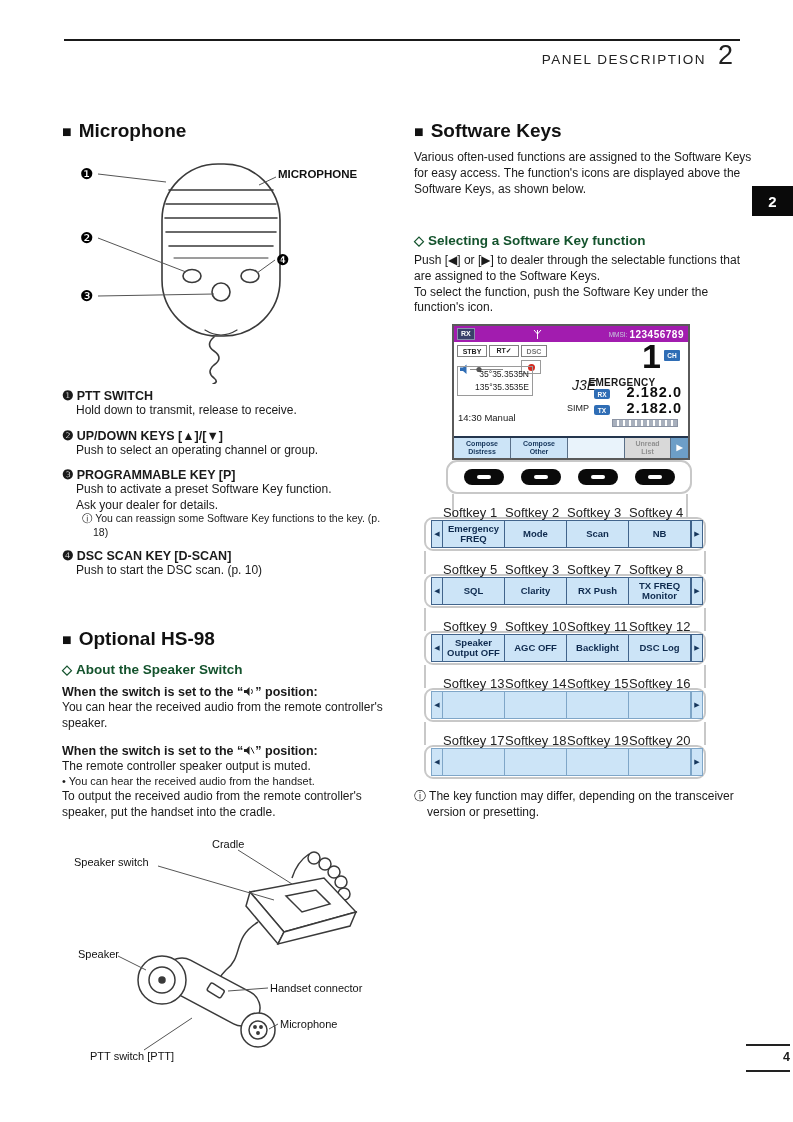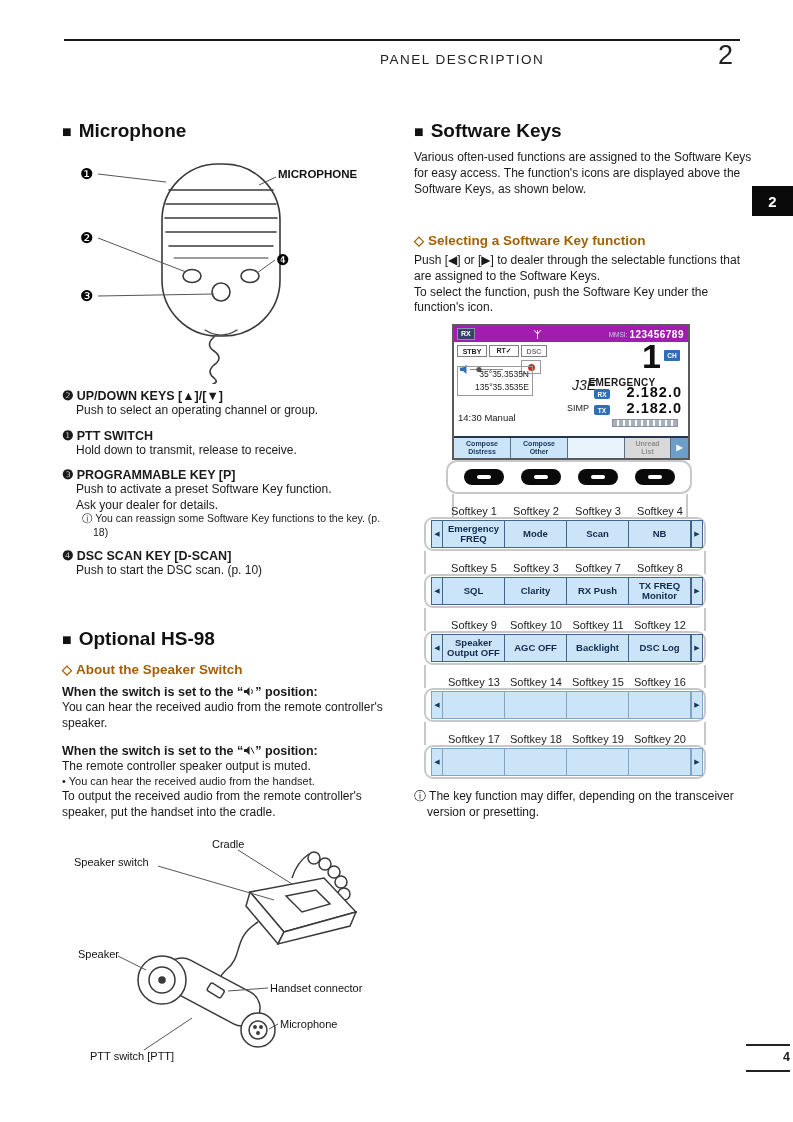--- a/index.html
+++ b/index.html
@@ -5,31 +5,31 @@
   html,body { margin:0; padding:0; background:#e8e8e8; }
   .page {
     position:relative; width:793px; height:1122px; margin:0 auto;
     background:#ffffff; font-family:"Liberation Sans", sans-serif; color:#1a1a1a;
     overflow:hidden;
   }
   .abs { position:absolute; }
 
   
   .top-rule { left:64px; top:39px; width:676px; height:2px; background:#1a1a1a; }
-  .hdr-title { left:380px; top:52px; width:326px; text-align:left; font-size:13.5px; letter-spacing:1.5px; color:#222; }
+  .hdr-title { left:380px; top:52px; width:326px; text-align:right; font-size:13.5px; letter-spacing:1.5px; color:#222; }
   .hdr-chap { left:718px; top:40px; font-size:27px; color:#222; }
   .side-tab { left:752px; top:186px; width:41px; height:30px; background:#0a0a0a; color:#fff;
               display:flex; align-items:center; justify-content:center; font-size:15px; font-weight:bold; }
   .foot-rule { background:#222; height:2px; width:44px; left:746px; }
   .foot-num { left:742px; top:1050px; width:48px; text-align:right; font-size:12.5px; font-weight:bold; }
 
   
   .h1 { font-size:19px; font-weight:bold; color:#111; }
   .h1 .sqm { font-size:16px; margin-right:7px; }
-  .h2 { font-size:13.5px; font-weight:bold; color:#a16207; }
+  .h2 { font-size:13.5px; font-weight:bold; color:#14532d; }
   .h2 .dia { font-size:13px; margin-right:4px; }
   .body12 { font-size:12px; line-height:1.32; color:#1a1a1a; }
   .pre { white-space:pre-line; }
 
   
   .mic-item-title { font-size:12.5px; font-weight:bold; }
   .mic-item-title .marker { margin-right:3px; font-size:13px; }
   .mic-item-body { margin-left:14px; font-size:12px; line-height:1.3; white-space:pre-line; margin-bottom:9px; }
   .mic-note { margin-left:20px; margin-top:-5px; margin-bottom:9px; font-size:10.5px; line-height:1.25;
               padding-left:11px; text-indent:-11px; width:300px; }
@@ -82,21 +82,21 @@
   
   .btn-frame { left:446px; top:460px; width:246px; height:34px; border:2px solid #c8c8c8; border-radius:11px;
                display:flex; align-items:center; justify-content:center; gap:17px; box-sizing:border-box; }
   .pbtn { width:40px; height:16px; background:#0a0a0a; border-radius:8px; display:flex; align-items:center; justify-content:center; }
   .pbtn i { display:block; width:14px; height:3.5px; background:#fff; border-radius:2px; }
 
   
   .skgroup { position:absolute; left:424px; width:286px; height:52px; }
   .skoutline { position:absolute; left:0; top:12px; width:282px; height:34px; border:2px solid #c8c8c8; border-radius:9px; box-sizing:border-box; }
   .sklabels { position:absolute; left:19px; top:0; width:248px; display:flex; }
-  .sklabels span { width:62px; text-align:center; font-size:11px; color:#222; }
+  .sklabels span { width:62px; text-align:left; font-size:13px; color:#222; }
   .skbar { position:absolute; left:7px; top:15px; width:272px; height:28px; display:flex; background:#fff; box-sizing:border-box; }
   .sktab { width:12px; background:#cce4f7; border:1px solid #41648c; display:flex; align-items:center; justify-content:center;
            font-size:7px; color:#16365c; box-sizing:border-box; }
   .skcell { width:63px; margin-left:-1px; background:#cce4f7; border:1px solid #41648c; color:#0e2a4e; font-weight:bold; font-size:9.5px;
             display:flex; align-items:center; justify-content:center; text-align:center; white-space:pre-line; line-height:1.08; box-sizing:border-box; }
   .skgroup.empty .skcell, .skgroup.empty .sktab { border-color:#7fa6c8; }
   .skconn { position:absolute; width:2px; background:#c8c8c8; }
 
   .final-note { left:414px; top:788px; width:310px; font-size:12px; line-height:1.35; padding-left:13px; text-indent:-13px; }
 </style>
@@ -136,26 +136,26 @@
     </svg>
     <span class="callout" style="left:18px; top:12px;">❶</span>
     <span class="callout" style="left:18px; top:76px;">❷</span>
     <span class="callout" style="left:18px; top:134px;">❸</span>
     <span class="callout" style="left:214px; top:98px;">❹</span>
     <span class="figlabel b" style="left:216px; top:14px;">MICROPHONE</span>
   </div>
 
   <div class="abs" style="left:62px; top:388px; width:336px;">
     <div>
+      <div class="mic-item-title"><span class="marker">❶</span><span>PTT SWITCH</span></div>
+      <div class="mic-item-body">Hold down to transmit, release to receive.</div>
+    </div>
+    <div>
       <div class="mic-item-title"><span class="marker">❷</span><span>UP/DOWN KEYS [▲]/[▼]</span></div>
       <div class="mic-item-body">Push to select an operating channel or group.</div>
-    </div>
-    <div>
-      <div class="mic-item-title"><span class="marker">❶</span><span>PTT SWITCH</span></div>
-      <div class="mic-item-body">Hold down to transmit, release to receive.</div>
     </div>
     <div>
       <div class="mic-item-title"><span class="marker">❸</span><span>PROGRAMMABLE KEY [P]</span></div>
       <div class="mic-item-body" style="margin-bottom:4px;">Push to activate a preset Software Key function.
 Ask your dealer for details.</div>
       <div class="mic-note">ⓘ You can reassign some Software Key functions to the key. (p. 18)</div>
     </div>
     <div>
       <div class="mic-item-title"><span class="marker">❹</span><span>DSC SCAN KEY [D-SCAN]</span></div>
       <div class="mic-item-body">Push to start the DSC scan. (p. 10)</div>

